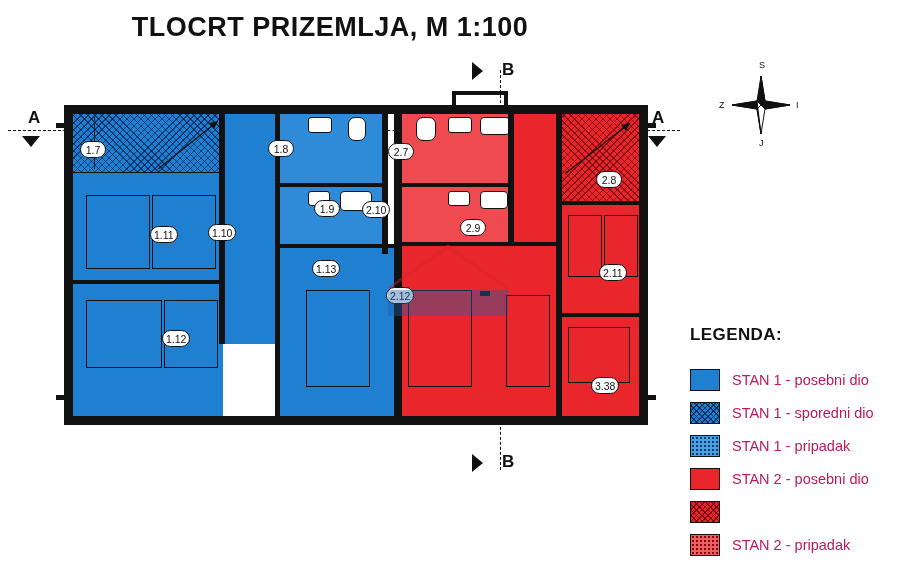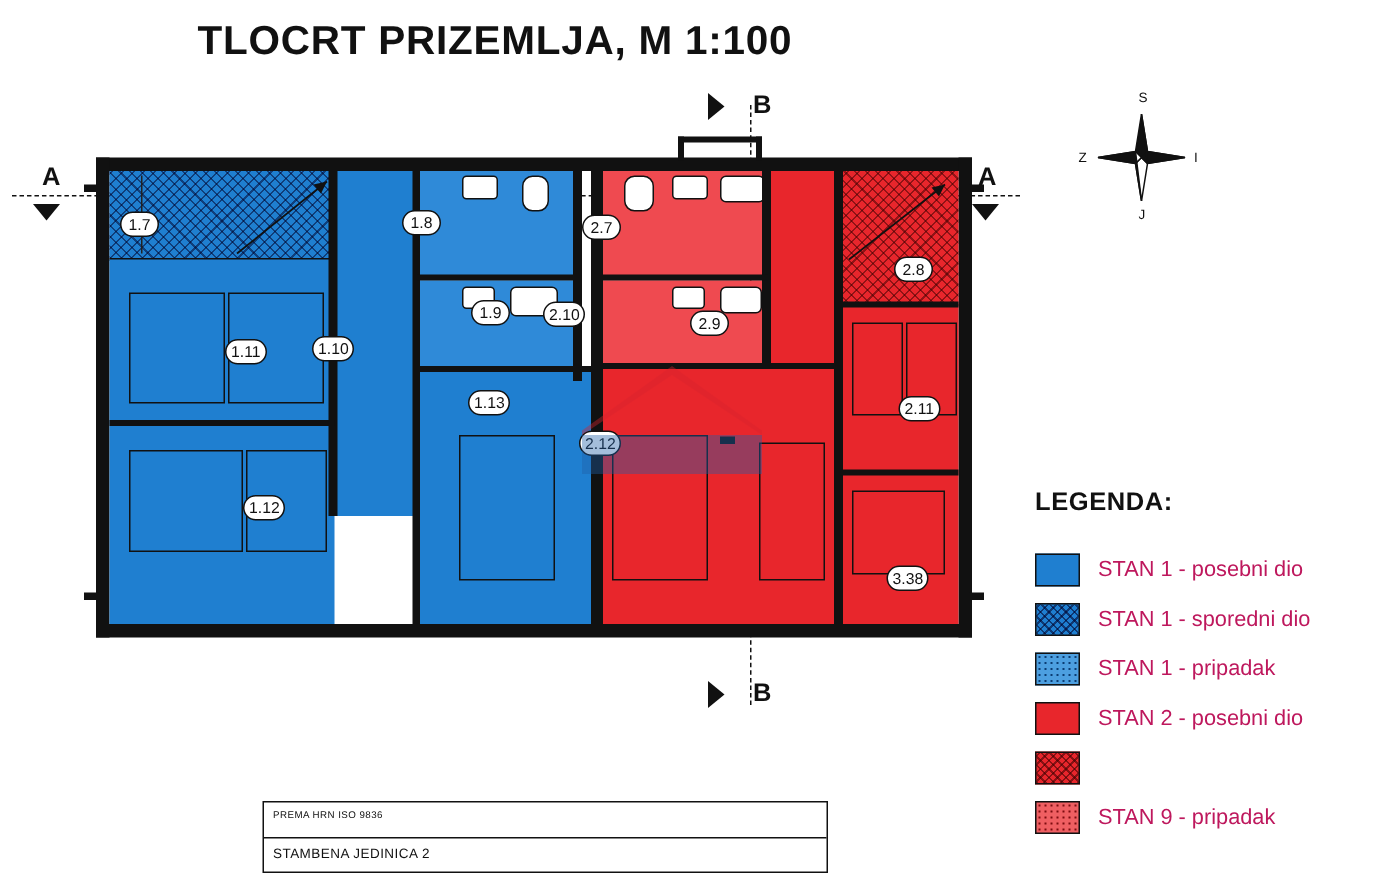--- a/index.html
+++ b/index.html
@@ -246,21 +246,21 @@
     <div class="bubble" style="left:24px;top:46px;">1.7</div>
     <div class="bubble" style="left:212px;top:45px;">1.8</div>
     <div class="bubble" style="left:258px;top:105px;">1.9</div>
     <div class="bubble" style="left:152px;top:129px;">1.10</div>
     <div class="bubble" style="left:94px;top:131px;">1.11</div>
     <div class="bubble" style="left:106px;top:235px;">1.12</div>
     <div class="bubble" style="left:256px;top:165px;">1.13</div>
 
     <div class="bubble" style="left:332px;top:48px;">2.7</div>
     <div class="bubble" style="left:540px;top:76px;text-align:right;">2.8</div>
-    <div class="bubble" style="left:404px;top:112px;text-align:center;">2.9</div>
+    <div class="bubble" style="left:404px;top:124px;text-align:center;">2.9</div>
     <div class="bubble" style="left:306px;top:106px;">2.10</div>
     <div class="bubble" style="left:543px;top:169px;">2.11</div>
     <div class="bubble" style="left:330px;top:192px;">2.12</div>
     <div class="bubble" style="left:535px;top:282px;">3.38</div>
   </div>
 
   <div class="wm">
     <svg width="140" height="100" viewBox="0 0 140 100">
       <path d="M10,55 L70,12 L130,55 L130,58 L70,18 L10,58 Z" fill="#d9232e"></path>
       <rect x="10" y="58" width="120" height="26" fill="#1f5fa8"></rect>
@@ -284,24 +284,19 @@
       </div>
       <div class="legend-row">
         <span class="swatch sw-solid-red"></span>
         <span class="legend-label">STAN 2 - posebni dio</span>
       </div>
       <div class="legend-row">
         <span class="swatch sw-cross-red"></span>
       </div>
       <div class="legend-row">
         <span class="swatch sw-dot-red"></span>
-        <span class="legend-label">STAN 9 - pripadak</span>
+        <span class="legend-label">STAN 2 - pripadak</span>
       </div>
     </div>
   </div>
 
-  <div class="tblock">
-    <div class="divider"></div>
-    <div class="tb-t1">PREMA HRN ISO 9836</div>
-    <div class="tb-t2">STAMBENA JEDINICA 2</div>
-  </div>
 
 </div>
 
 </body></html>

